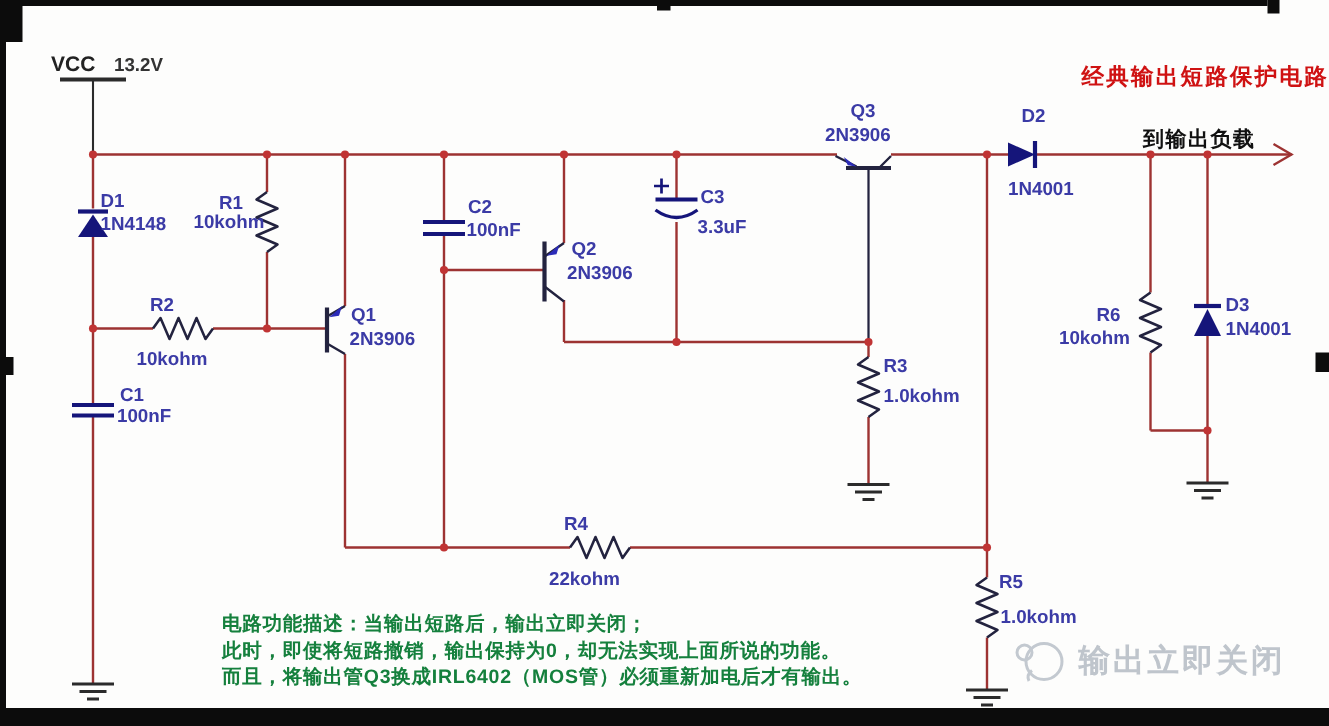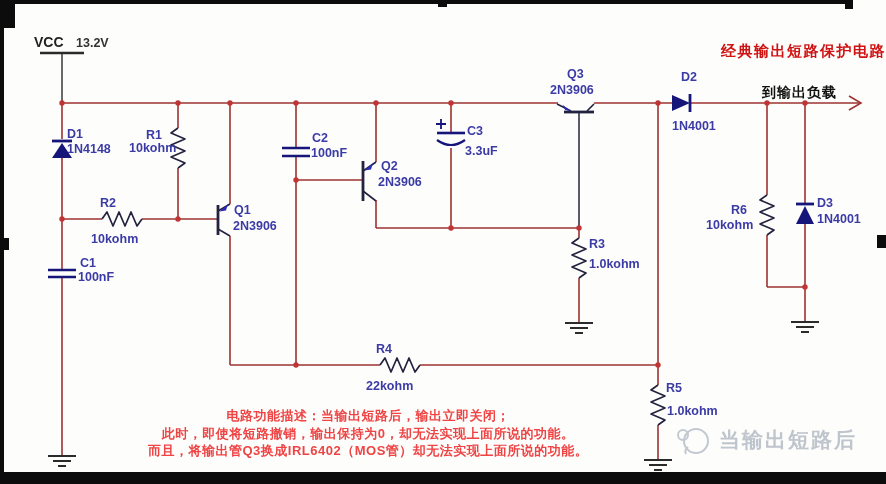--- a/index.html
+++ b/index.html
@@ -2,22 +2,22 @@
 <html><head>
 <meta charset="utf-8">
 <style>
   html,body{margin:0;padding:0;background:#e8e8e8;}
   .stage{position:relative;width:886px;height:484px;background:#fdfdfc;overflow:hidden;
          font-family:"Liberation Sans",sans-serif;}
   .frame{position:absolute;background:#0c0c0c;}
   .schematic{position:absolute;left:0;top:0;}
   .page-title{position:absolute;left:0;right:0;top:12px;text-align:right;
               color:#cf1212;font-size:15px;font-weight:bold;letter-spacing:1.5px;margin-top:30px;}
-  .desc{position:absolute;left:148px;top:407px;color:#ef4444;font-size:13px;
-        font-weight:bold;line-height:17.5px;letter-spacing:0.5px;white-space:nowrap;text-align:center;}
+  .desc{position:absolute;left:148px;top:407px;color:#15803d;font-size:13px;
+        font-weight:bold;line-height:17.5px;letter-spacing:0.5px;white-space:nowrap;}
   .watermark{position:absolute;left:674px;top:421px;display:flex;align-items:center;gap:7px;
              color:#bfc5cc;font-size:21px;font-weight:bold;letter-spacing:2px;}
   svg text{font-family:"Liberation Sans",sans-serif;}
   .lbl{font-size:12.5px;font-weight:bold;fill:#3b3ba6;}
   .net{font-size:14px;font-weight:bold;fill:#222;}
   .volt{font-size:12.5px;font-weight:bold;fill:#333;}
   .out{font-size:14px;font-weight:bold;fill:#111;letter-spacing:1px;}
 </style>
 </head>
 <body>
@@ -175,25 +175,25 @@
     <text x="706" y="229" class="lbl">10kohm</text>
     <text x="817" y="207" class="lbl">D3</text>
     <text x="817" y="223" class="lbl">1N4001</text>
   </svg>
 
   <div class="page-title">经典输出短路保护电路</div>
 
   <div class="desc">
     <div>电路功能描述：当输出短路后，输出立即关闭；</div>
     <div>此时，即使将短路撤销，输出保持为0，却无法实现上面所说的功能。</div>
-    <div>而且，将输出管Q3换成IRL6402（MOS管）却无法实现上面所说的功能。</div>
+    <div>而且，将输出管Q3换成IRL6402（MOS管）必须重新加电后才有输出。</div>
   </div>
 
   <div class="watermark">
     <svg width="38" height="38" viewBox="0 0 38 38">
       <circle cx="22" cy="20" r="12" stroke="#c3c9d0" stroke-width="2" fill="none"></circle>
       <circle cx="9" cy="14" r="5" stroke="#c3c9d0" stroke-width="2" fill="none"></circle>
       <path d="M14,26 q-4,3 -2,7" stroke="#c3c9d0" stroke-width="2" fill="none"></path>
     </svg>
-    <span>当输出短路后</span>
+    <span>输出立即关闭</span>
   </div>
 
 </div>
 
 </body></html>

